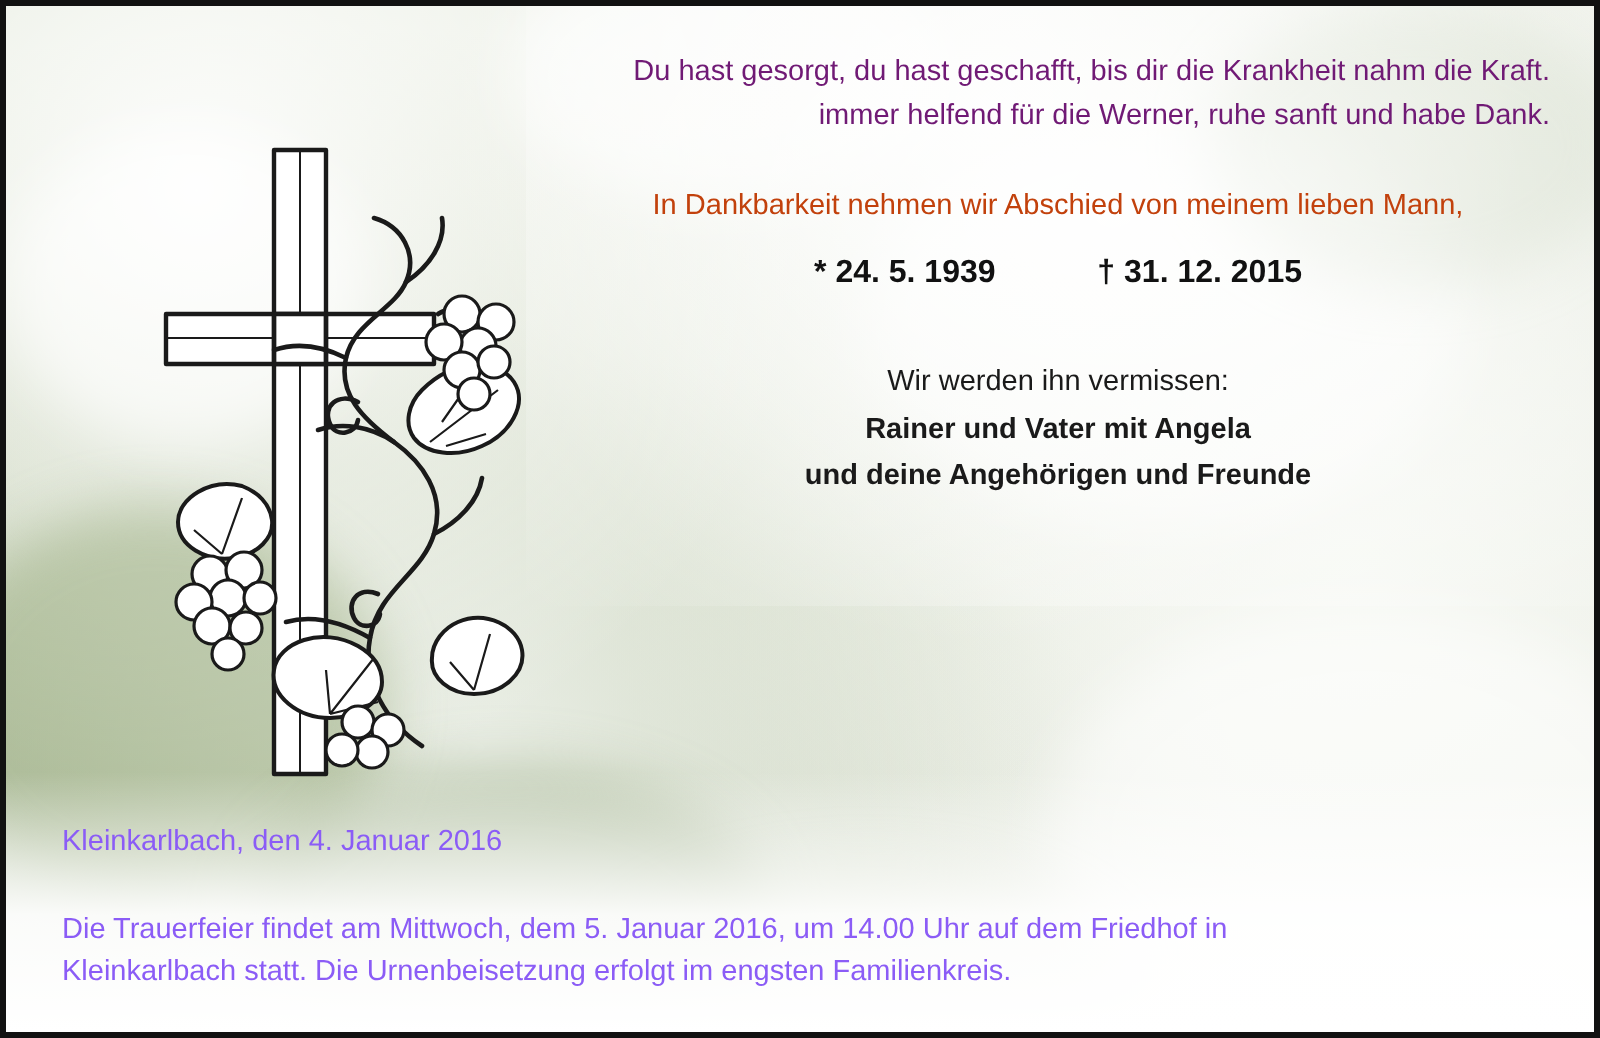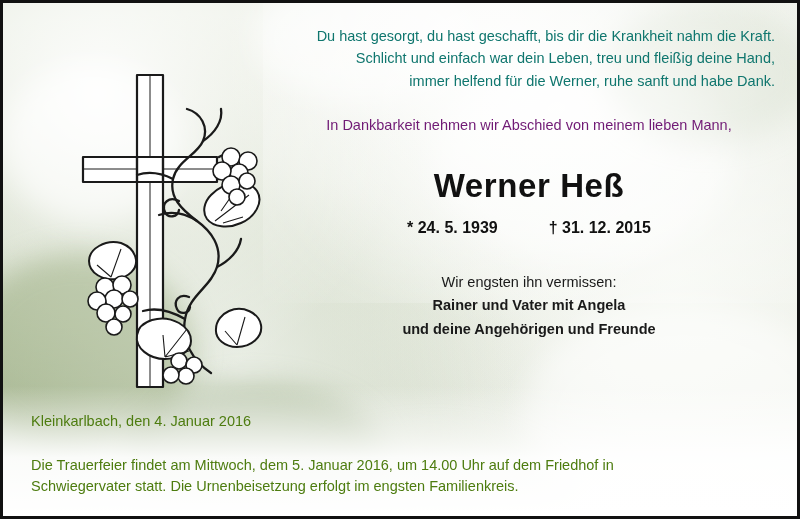--- a/index.html
+++ b/index.html
@@ -86,30 +86,30 @@
     left: 280px;
     top: 22px;
     width: 492px;
     text-align: center;
     color: #111111;
   }
   .verse {
     font-size: 14.5px;
     line-height: 1.55;
     text-align: right;
-    color: #0f766e;
+    color: #701a75;
   }
   .verse div { white-space: nowrap; }
 
   .intro {
     margin-top: 22px;
     font-size: 14.5px;
     line-height: 1.55;
     text-align: center;
-    color: #701a75;
+    color: #c2410c;
   }
 
   .name {
     margin-top: 30px;
     font-size: 33px;
     font-weight: bold;
     letter-spacing: 0.6px;
     color: #111111;
   }
 
@@ -128,21 +128,21 @@
     color: #1a1a1a;
   }
   .closing .lead { font-weight: normal; }
   .closing .survivor { font-weight: bold; }
 
   .footer {
     position: absolute;
     left: 28px;
     right: 36px;
     bottom: 18px;
-    color: #4d7c0f;
+    color: #8b5cf6;
   }
   .place-date {
     font-size: 14.5px;
     margin-bottom: 26px;
   }
   .ceremony {
     font-size: 14.5px;
     line-height: 1.5;
   }
 </style>
@@ -232,46 +232,44 @@
           <circle cx="125" cy="315" r="8"></circle>
             <circle cx="110" cy="314" r="8"></circle>
         </g>
       </svg>
     </div>
 
     <div class="text-col">
 
       <div class="verse">
         <div>Du hast gesorgt, du hast geschafft, bis dir die Krankheit nahm die Kraft.</div>
-        <div>Schlicht und einfach war dein Leben, treu und fleißig deine Hand,</div>
         <div>immer helfend für die Werner, ruhe sanft und habe Dank.</div>
       </div>
 
       <div class="intro">
         <div>In Dankbarkeit nehmen wir Abschied von meinem lieben Mann,</div>
       </div>
 
-      <div class="name">Werner Heß</div>
 
       <div class="dates">
         <span>* 24. 5. 1939</span>
         <span class="sep"></span>
         <span>† 31. 12. 2015</span>
       </div>
 
       <div class="closing">
-        <div class="lead">Wir engsten ihn vermissen:</div>
+        <div class="lead">Wir werden ihn vermissen:</div>
         <div class="survivor">Rainer und Vater mit Angela</div>
         <div class="survivor">und deine Angehörigen und Freunde</div>
       </div>
 
     </div>
 
     <div class="footer">
       <div class="place-date">Kleinkarlbach, den 4. Januar 2016</div>
       <div class="ceremony">
         <div>Die Trauerfeier findet am Mittwoch, dem 5. Januar 2016, um 14.00 Uhr auf dem Friedhof in</div>
-        <div>Schwiegervater statt. Die Urnenbeisetzung erfolgt im engsten Familienkreis.</div>
+        <div>Kleinkarlbach statt. Die Urnenbeisetzung erfolgt im engsten Familienkreis.</div>
       </div>
     </div>
 
   </div>
 </div>
 
 </body></html>

